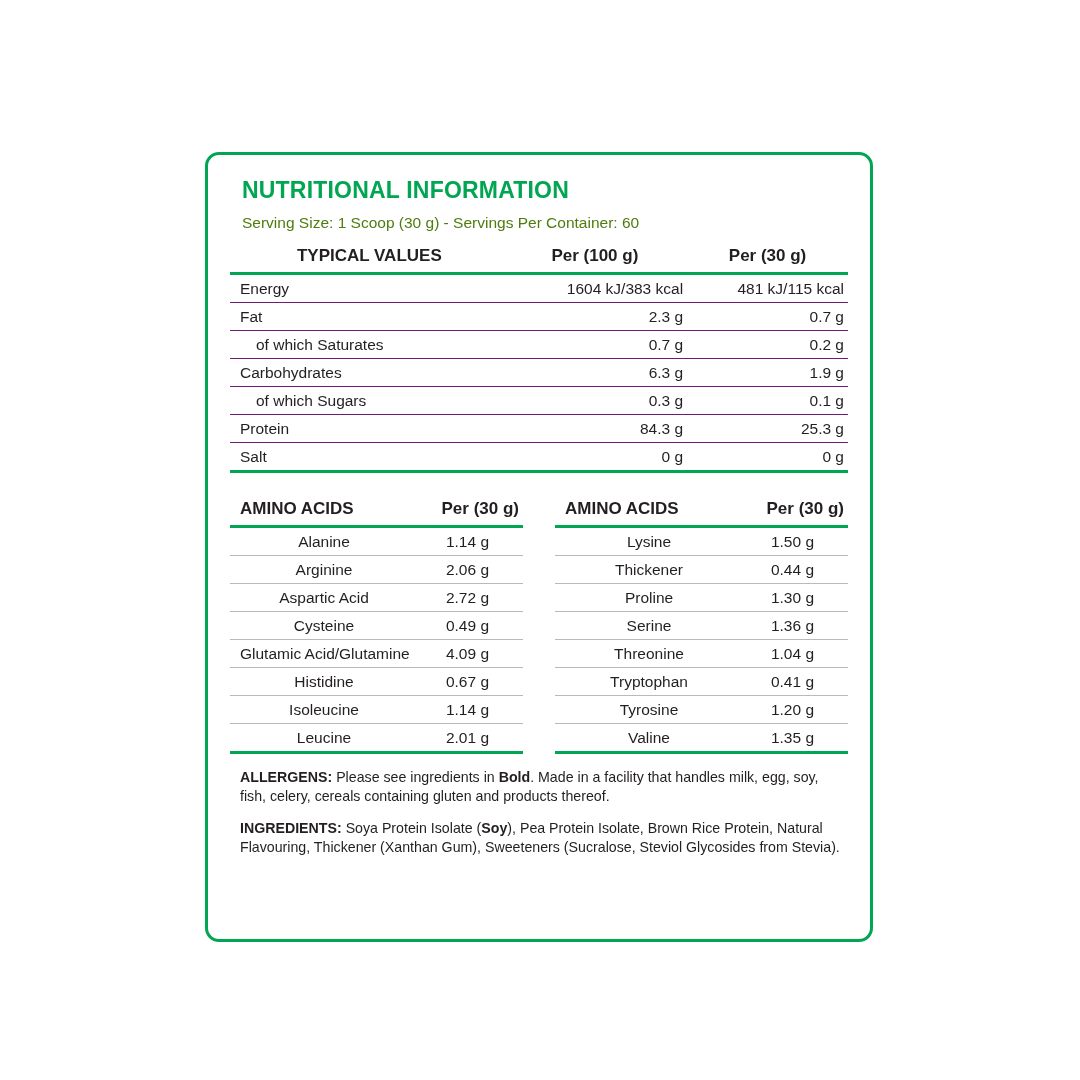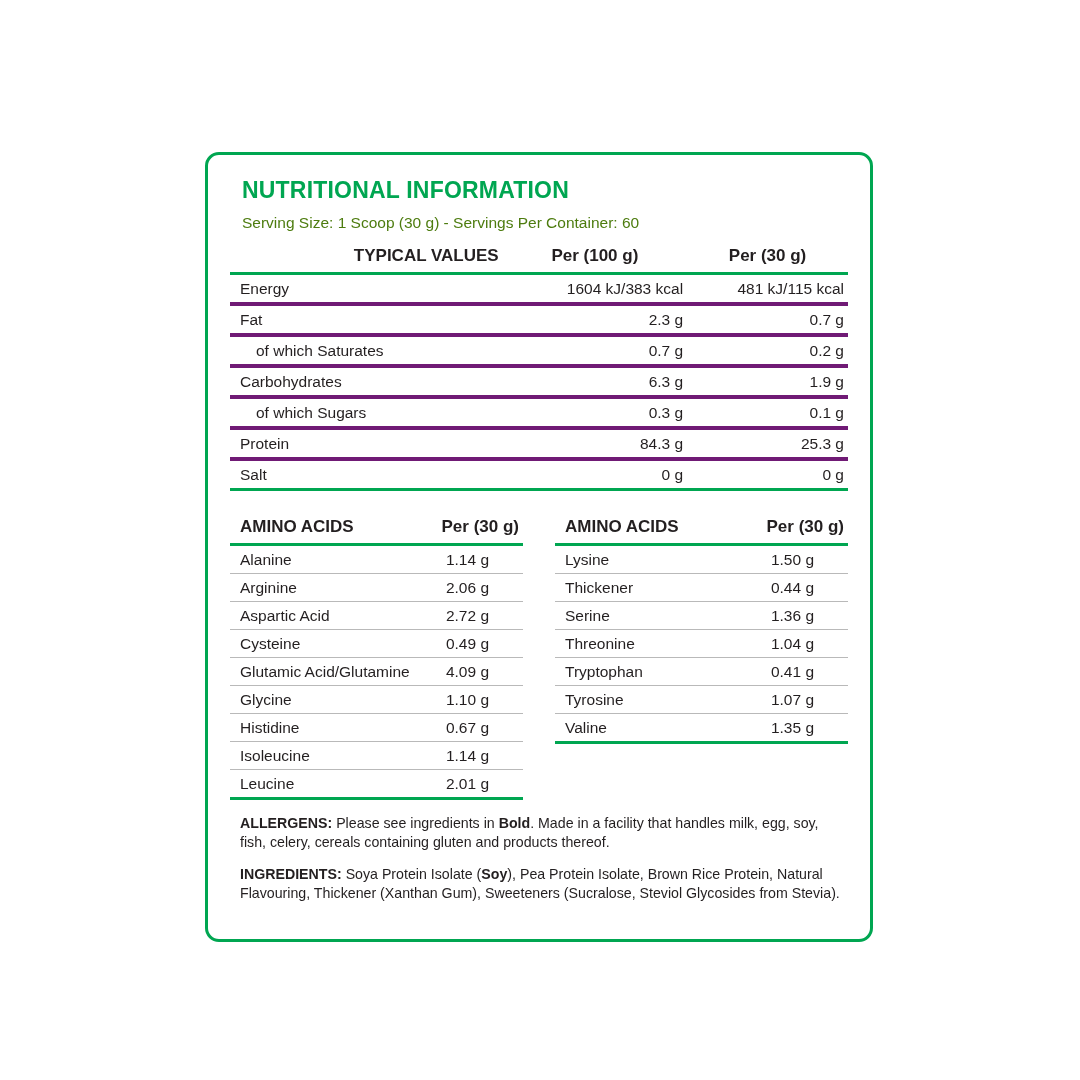--- a/index.html
+++ b/index.html
@@ -51,28 +51,28 @@
   }
   .nutri th {
     font-size: 17px;
     font-weight: bold;
     text-align: center;
     padding: 4px 4px 6px 4px;
     border-bottom: 3px solid #00a651;
     white-space: nowrap;
   }
   .nutri th.lbl {
-    text-align: right;
+    text-align: center;
     padding-left: 10px;
   }
   .nutri td {
     font-size: 15.5px;
     padding: 4.5px 4px;
     text-align: right;
-    border-bottom: 4px solid #701a75;
+    border-bottom: 1px solid #701a75;
     white-space: nowrap;
   }
   .nutri td.lbl {
     text-align: left;
     padding-left: 10px;
   }
   .nutri td.lbl.indent {
     padding-left: 26px;
   }
   .nutri tr:last-child td {
@@ -108,21 +108,21 @@
     padding-left: 10px;
   }
   .amino td {
     font-size: 15.5px;
     padding: 4.5px 4px;
     text-align: center;
     border-bottom: 1px solid #b9b9b9;
     white-space: nowrap;
   }
   .amino td.lbl {
-    text-align: left;
+    text-align: center;
     padding-left: 10px;
   }
   .amino tr:last-child td {
     border-bottom: 3px solid #00a651;
   }
 
   .footnote {
     font-size: 14.2px;
     line-height: 1.32;
     margin: 14px 0 0 10px;
@@ -212,24 +212,20 @@
               <td class="lbl">Aspartic Acid</td>
               <td>2.72 g</td>
             </tr>
             <tr>
               <td class="lbl">Cysteine</td>
               <td>0.49 g</td>
             </tr>
             <tr>
               <td class="lbl">Glutamic Acid/Glutamine</td>
               <td>4.09 g</td>
-            </tr>
-            <tr>
-              <td class="lbl">Glycine</td>
-              <td>1.10 g</td>
             </tr>
             <tr>
               <td class="lbl">Histidine</td>
               <td>0.67 g</td>
             </tr>
             <tr>
               <td class="lbl">Isoleucine</td>
               <td>1.14 g</td>
             </tr>
             <tr>
@@ -250,34 +246,38 @@
         <tbody>
             <tr>
               <td class="lbl">Lysine</td>
               <td>1.50 g</td>
             </tr>
             <tr>
               <td class="lbl">Thickener</td>
               <td>0.44 g</td>
             </tr>
             <tr>
+              <td class="lbl">Proline</td>
+              <td>1.30 g</td>
+            </tr>
+            <tr>
               <td class="lbl">Serine</td>
               <td>1.36 g</td>
             </tr>
             <tr>
               <td class="lbl">Threonine</td>
               <td>1.04 g</td>
             </tr>
             <tr>
               <td class="lbl">Tryptophan</td>
               <td>0.41 g</td>
             </tr>
             <tr>
               <td class="lbl">Tyrosine</td>
-              <td>1.07 g</td>
+              <td>1.20 g</td>
             </tr>
             <tr>
               <td class="lbl">Valine</td>
               <td>1.35 g</td>
             </tr>
           </tbody>
       </table>
     </div>
   </div>
 

